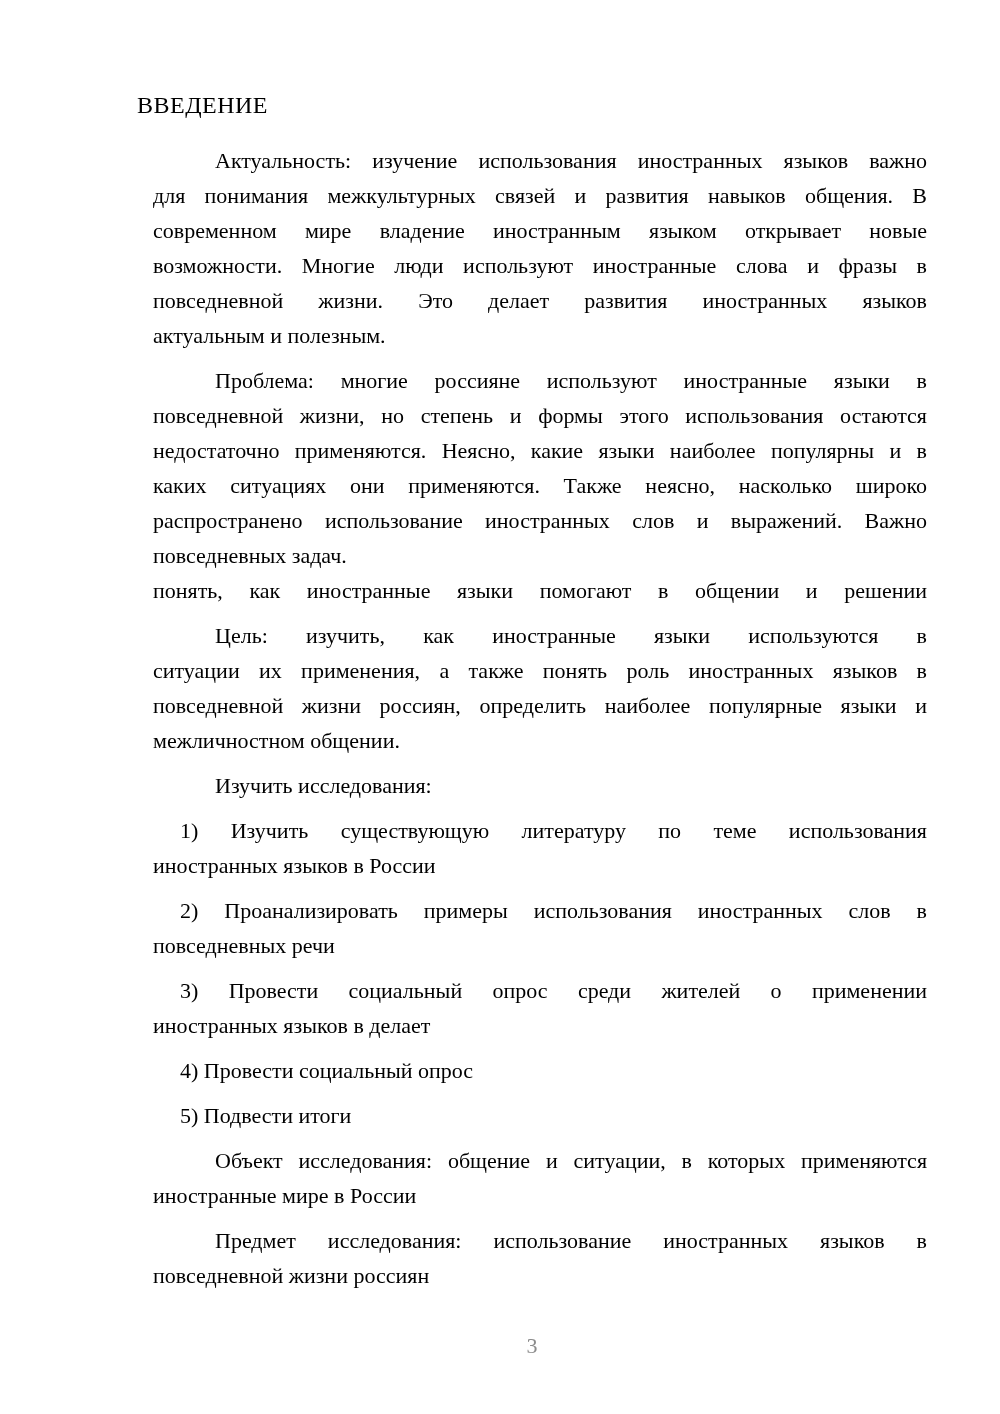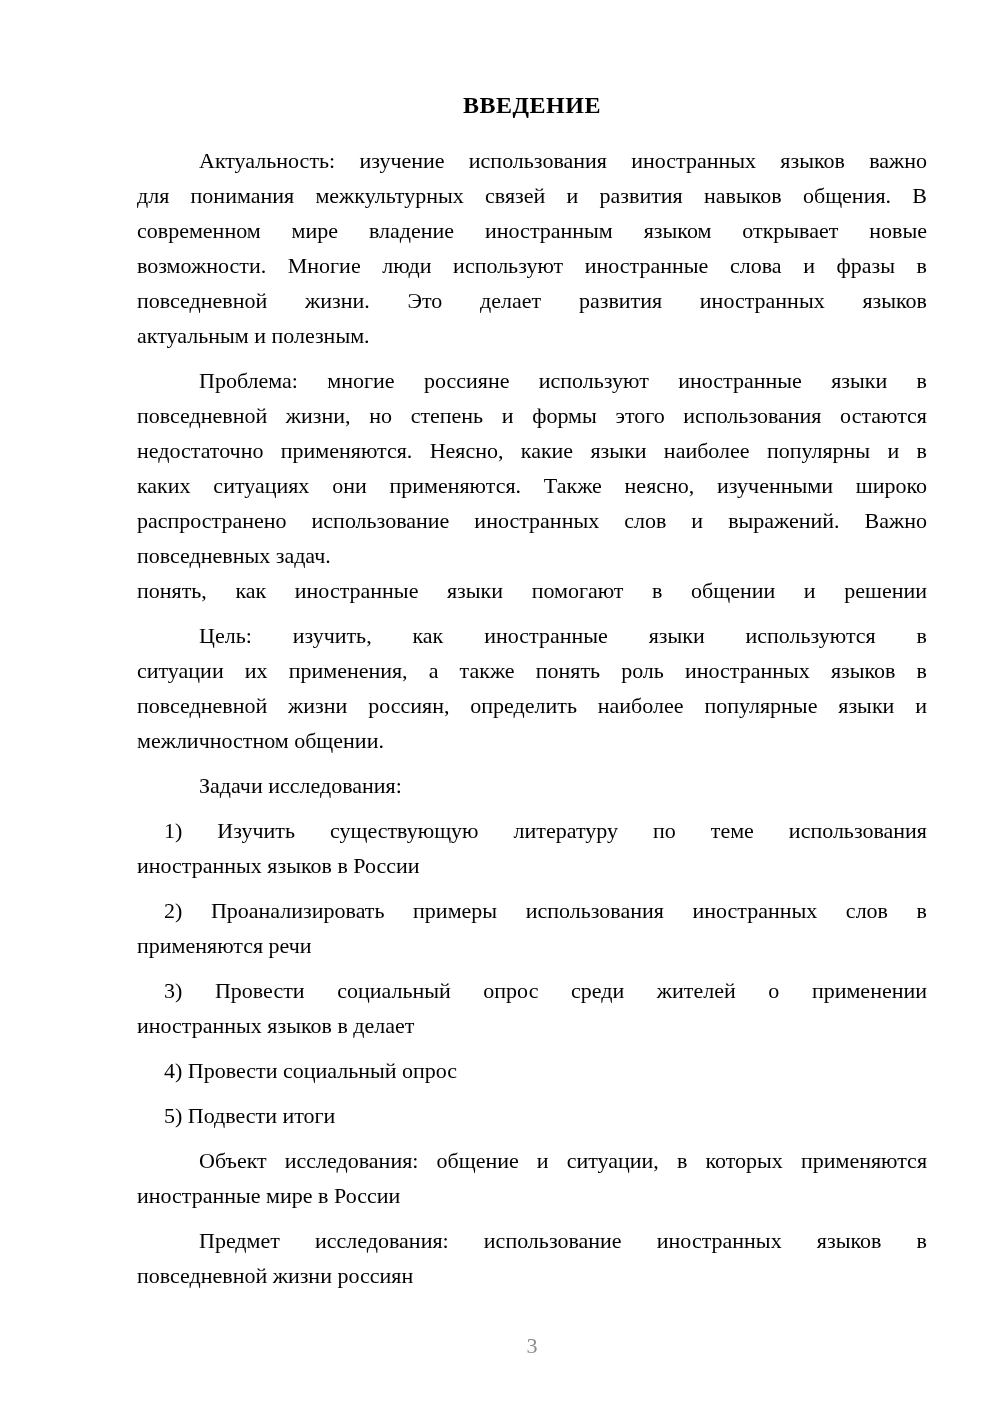--- a/index.html
+++ b/index.html
@@ -18,28 +18,28 @@
   }
   .content {
     position: absolute;
     left: 137px;
     top: 88px;
     width: 790px;
     font-size: 22px;
   }
   .title {
     font-size: 24px;
-    font-weight: 700;
-    text-align: center;
+    font-weight: 400;
+    text-align: left;
     line-height: 35px;
     margin: 0 0 20px 0;
     letter-spacing: 0.5px;
   }
   .block {
-    margin: 10px 0 0 0;
+    margin: 10px 0 0 16px;
   }
   .line {
     line-height: 35px;
     height: 35px;
     overflow: hidden;
     text-align: justify;
   }
   .line.just {
     text-align-last: justify;
   }
@@ -72,41 +72,41 @@
         <div class="line just">для понимания межкультурных связей и развития навыков общения. В</div>
         <div class="line just">современном мире владение иностранным языком открывает новые</div>
         <div class="line just">возможности. Многие люди используют иностранные слова и фразы в</div>
         <div class="line just">повседневной жизни. Это делает развития иностранных языков</div>
         <div class="line">актуальным и полезным.</div>
       </div>
       <div class="block paragraph">
         <div class="line first just">Проблема: многие россияне используют иностранные языки в</div>
         <div class="line just">повседневной жизни, но степень и формы этого использования остаются</div>
         <div class="line just">недостаточно применяются. Неясно, какие языки наиболее популярны и в</div>
-        <div class="line just">каких ситуациях они применяются. Также неясно, изученными широко</div>
+        <div class="line just">каких ситуациях они применяются. Также неясно, насколько широко</div>
         <div class="line just">распространено использование иностранных слов и выражений. Важно</div>
         <div class="line">повседневных задач.</div>
         <div class="line just">понять, как иностранные языки помогают в общении и решении</div>
       </div>
       <div class="block paragraph">
         <div class="line first just">Цель: изучить, как иностранные языки используются в</div>
         <div class="line just">ситуации их применения, а также понять роль иностранных языков в</div>
         <div class="line just">повседневной жизни россиян, определить наиболее популярные языки и</div>
         <div class="line">межличностном общении.</div>
       </div>
       <div class="block paragraph">
-        <div class="line first">Задачи исследования:</div>
+        <div class="line first">Изучить исследования:</div>
       </div>
       <div class="block list-item">
         <div class="line first just">1) Изучить существующую литературу по теме использования</div>
         <div class="line">иностранных языков в России</div>
       </div>
       <div class="block list-item">
         <div class="line first just">2) Проанализировать примеры использования иностранных слов в</div>
-        <div class="line">применяются речи</div>
+        <div class="line">повседневных речи</div>
       </div>
       <div class="block list-item">
         <div class="line first just">3) Провести социальный опрос среди жителей о применении</div>
         <div class="line">иностранных языков в делает</div>
       </div>
       <div class="block list-item">
         <div class="line first">4) Провести социальный опрос</div>
       </div>
       <div class="block list-item">
         <div class="line first">5) Подвести итоги</div>

